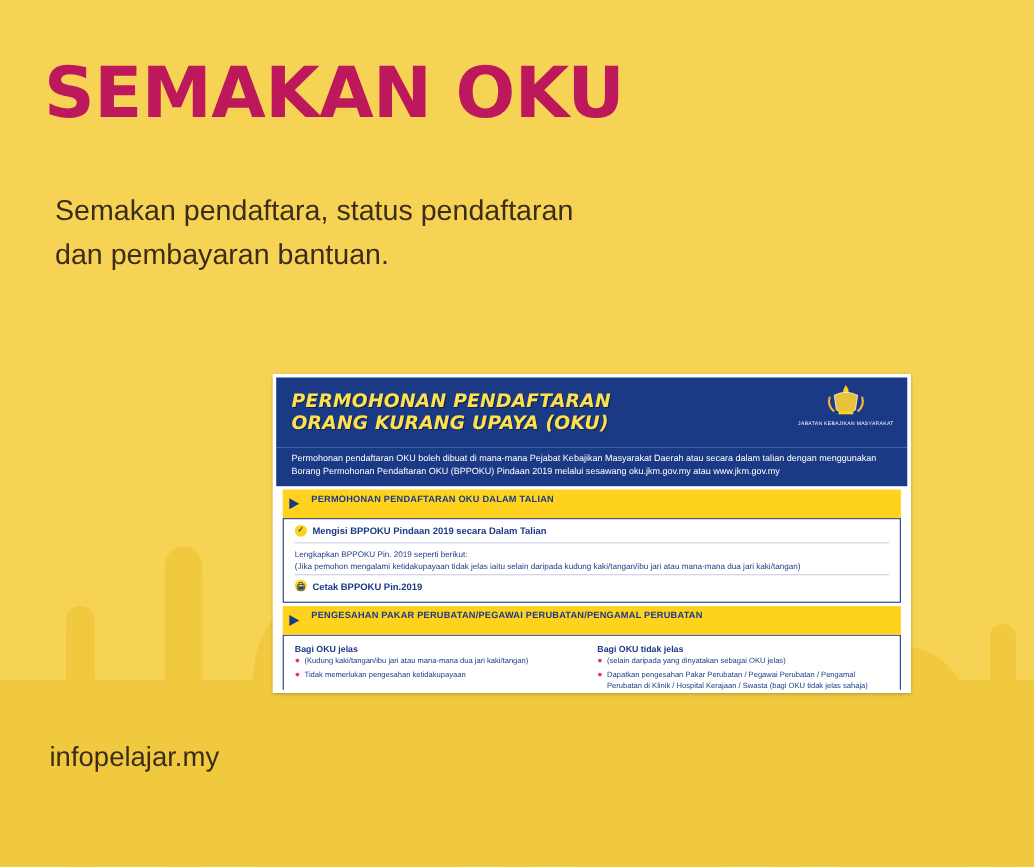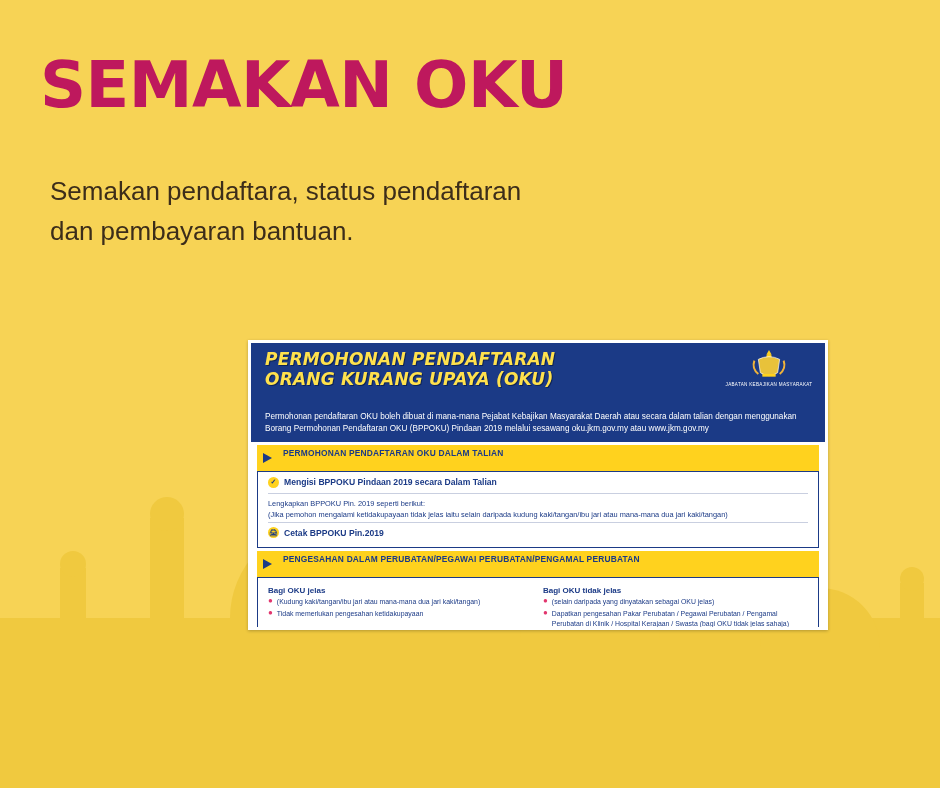--- a/index.html
+++ b/index.html
@@ -73,20 +73,21 @@
     inset: 0;
     background: #fff;
     padding: 0;
   }
 
   .card-header {
     background: #1b3a86;
     height: 64px;
     position: relative;
     display: flex;
+    align-items: center;
     padding: 6px 10px 6px 14px;
   }
   .card-header-title {
     color: #ffe14d;
     font-weight: bold;
     font-style: italic;
     font-size: 17px;
     line-height: 1.18;
     letter-spacing: 0.2px;
     text-shadow: 1px 1px 0 #0d2356;
@@ -227,20 +228,21 @@
 
 <div class="page">
 
   <h1 class="headline">SEMAKAN OKU</h1>
 
   <div class="subtitle">
     <div>Semakan pendaftara, status pendaftaran</div>
     <div>dan pembayaran bantuan.</div>
   </div>
 
+  <div class="footer-site">infopelajar.my</div>
 
   <div class="info-card">
     <div class="card-inner">
 
       <div class="card-header">
         <div class="card-header-title">
           <span>PERMOHONAN PENDAFTARAN</span>
           <span class="l2">ORANG KURANG UPAYA (OKU)</span>
         </div>
         <div class="jata">
@@ -268,21 +270,21 @@
         <div class="divider"></div>
         <div class="blk">Lengkapkan BPPOKU Pin. 2019 seperti berikut:</div>
         <div class="blk ital">(Jika pemohon mengalami ketidakupayaan tidak jelas iaitu selain daripada kudung kaki/tangan/ibu jari atau mana-mana dua jari kaki/tangan)</div>
         <div class="divider"></div>
         <div class="step-title">
           <span class="circ">🖨</span>
           <span>Cetak BPPOKU Pin.2019</span>
         </div>
       </div>
 
-      <div class="sec-bar">PENGESAHAN DALAM PERUBATAN/PEGAWAI PERUBATAN/PENGAMAL PERUBATAN</div>
+      <div class="sec-bar">PENGESAHAN PAKAR PERUBATAN/PEGAWAI PERUBATAN/PENGAMAL PERUBATAN</div>
 
       <div class="body-zone">
         <div class="two-col">
           <div class="col">
             <h5>Bagi OKU jelas</h5>
             <div class="bullet">
               <span class="dot">●</span>
               <span>(Kudung kaki/tangan/ibu jari atau mana-mana dua jari kaki/tangan)</span>
             </div>
             <div class="bullet">

